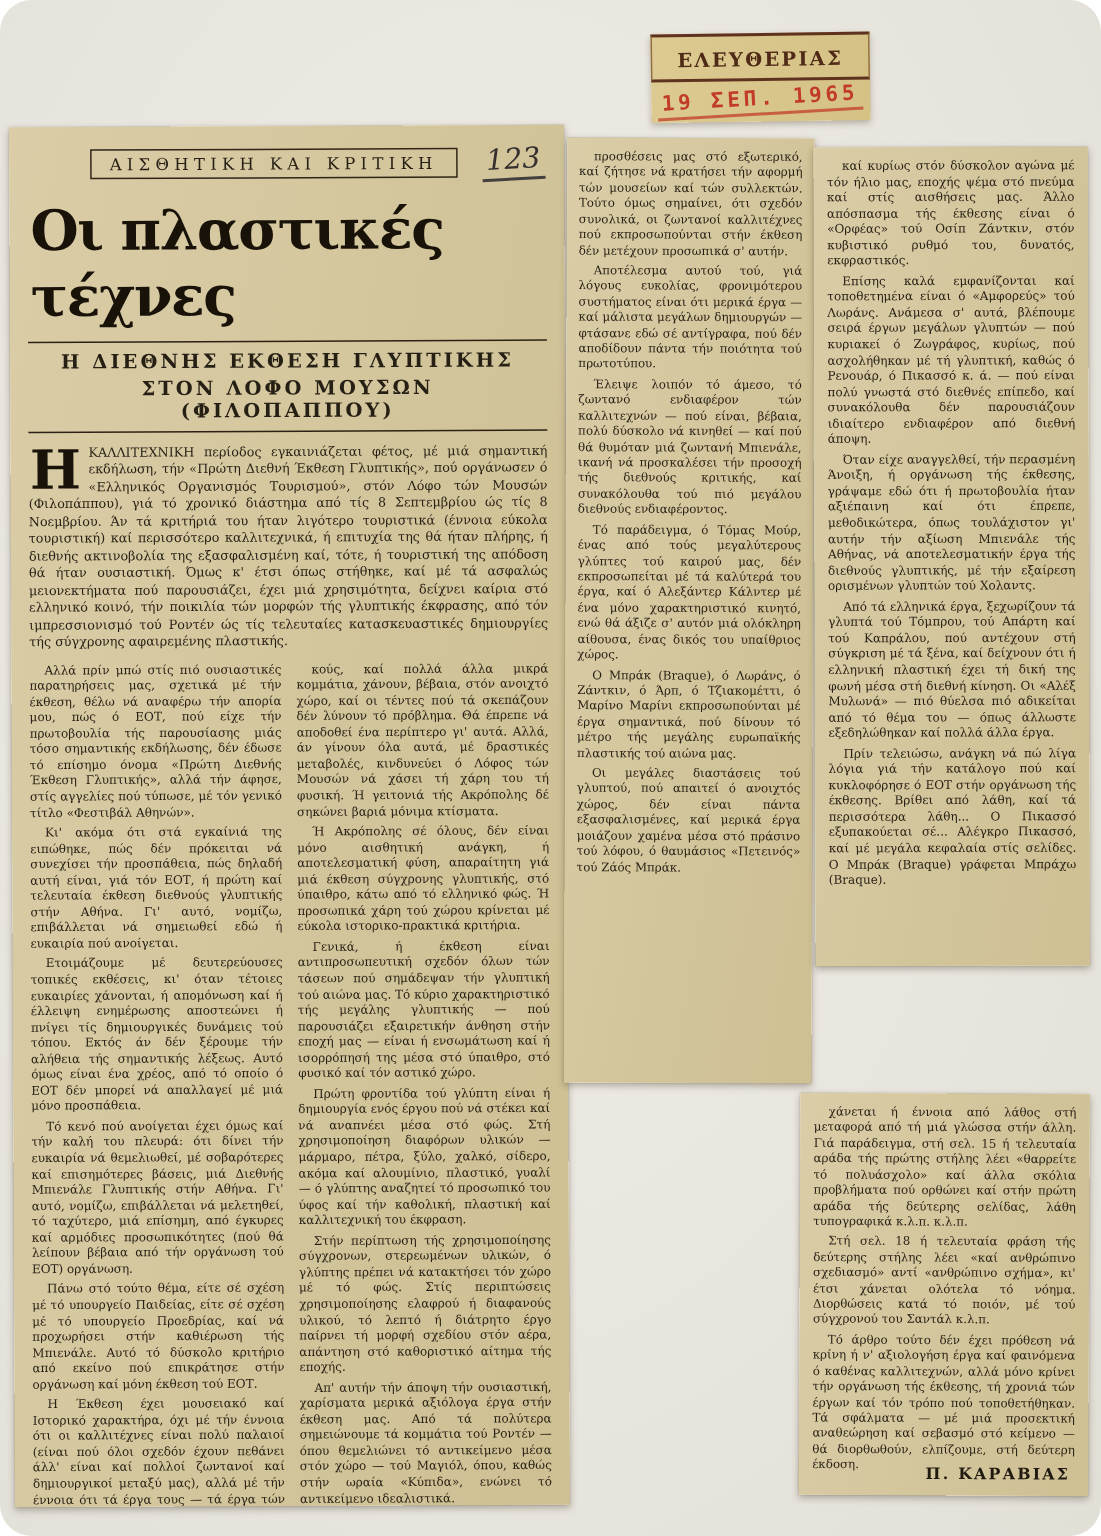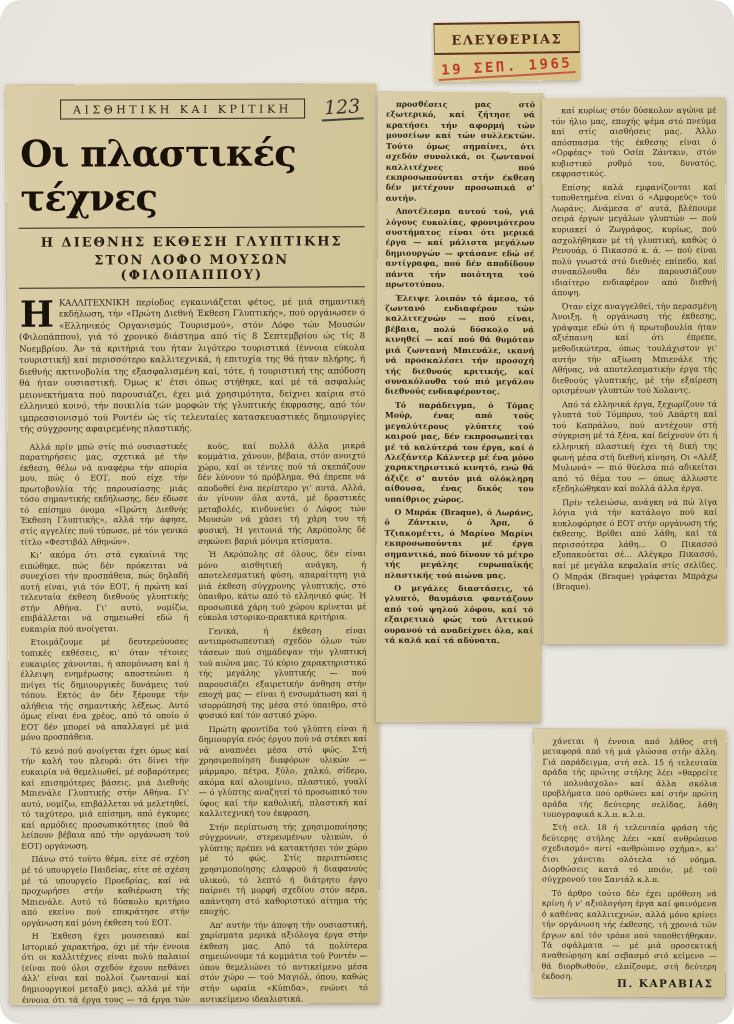--- a/index.html
+++ b/index.html
@@ -42,21 +42,21 @@
   .subline{font-size:13px;font-weight:bold;letter-spacing:2px;}
   .subline + .subline{margin-top:3px;}
 
   .lead{margin-top:9px;font-size:8.5px;line-height:1.35;text-align:justify;}
   .dropcap{float:left;font-size:36px;line-height:30px;font-weight:bold;margin:1px 5px 0 1px;color:#191209;}
 
   .cols{display:flex;gap:10px;margin-top:7px;}
   .col{flex:1 1 0;min-width:0;overflow:hidden;}
 
   .para{margin:0 0 3px;text-indent:10px;text-align:justify;font-size:8px;line-height:1.32;}
-  #clip-middle .para{font-size:7.9px;font-weight:bold;}
+  #clip-middle .para{font-size:7.9px;}
   #clip-bottom .para{font-size:7.9px;}
 
   #clip-bottom{position:absolute;}
   .signature{position:absolute;right:12px;bottom:8px;font-weight:bold;font-size:10.5px;letter-spacing:1.5px;color:#201a10;}
 </style>
 </head>
 <body>
 
 <div class="page">
 
@@ -99,21 +99,21 @@
         </div>
     </div>
   </div>
 
   <div id="clip-middle" class="clip">
       <p class="para">προσθέσεις μας στό εξωτερικό, καί ζήτησε νά κρατήσει τήν αφορμή τών μουσείων καί τών συλλεκτών. Τούτο όμως σημαίνει, ότι σχεδόν συνολικά, οι ζωντανοί καλλιτέχνες πού εκπροσωπούνται στήν έκθεση δέν μετέχουν προσωπικά σ' αυτήν.</p>
       <p class="para">Αποτέλεσμα αυτού τού, γιά λόγους ευκολίας, φρονιμότερου συστήματος είναι ότι μερικά έργα — καί μάλιστα μεγάλων δημιουργών — φτάσανε εδώ σέ αντίγραφα, πού δέν αποδίδουν πάντα τήν ποιότητα τού πρωτοτύπου.</p>
       <p class="para">Έλειψε λοιπόν τό άμεσο, τό ζωντανό ενδιαφέρον τών καλλιτεχνών — πού είναι, βέβαια, πολύ δύσκολο νά κινηθεί — καί πού θά θυμόταν μιά ζωντανή Μπιενάλε, ικανή νά προσκαλέσει τήν προσοχή τής διεθνούς κριτικής, καί συνακόλουθα τού πιό μεγάλου διεθνούς ενδιαφέροντος.</p>
       <p class="para">Τό παράδειγμα, ό Τόμας Μούρ, ένας από τούς μεγαλύτερους γλύπτες τού καιρού μας, δέν εκπροσωπείται μέ τά καλύτερά του έργα, καί ό Αλεξάντερ Κάλντερ μέ ένα μόνο χαρακτηριστικό κινητό, ενώ θά άξιζε σ' αυτόν μιά ολόκληρη αίθουσα, ένας δικός του υπαίθριος χώρος.</p>
       <p class="para">Ο Μπράκ (Braque), ό Λωράνς, ό Ζάντκιν, ό Άρπ, ό Τζιακομέττι, ό Μαρίνο Μαρίνι εκπροσωπούνται μέ έργα σημαντικά, πού δίνουν τό μέτρο τής μεγάλης ευρωπαϊκής πλαστικής τού αιώνα μας.</p>
-      <p class="para">Ο μεγάλες διαστάσεις, τό γλυπτό, θαυμάσια φαντάζουν από τού ψηλού λόφου, καί τό εξαιρετικό φώς τού Αττικού ουρανού τά αναδείχνει όλα, καί τά καλά καί τά αδύνατα.</p>
+      <p class="para">Οι μεγάλες διαστάσεις τού γλυπτού, πού απαιτεί ό ανοιχτός χώρος, δέν είναι πάντα εξασφαλισμένες, καί μερικά έργα μοιάζουν χαμένα μέσα στό πράσινο τού λόφου, ό θαυμάσιος «Πετεινός» τού Ζάός Μπράκ.</p>
     </div>
 
   <div id="clip-right" class="clip">
       <p class="para">καί κυρίως στόν δύσκολον αγώνα μέ τόν ήλιο μας, εποχής ψέμα στό πνεύμα καί στίς αισθήσεις μας. Άλλο απόσπασμα τής έκθεσης είναι ό «Ορφέας» τού Οσίπ Ζάντκιν, στόν κυβιστικό ρυθμό του, δυνατός, εκφραστικός.</p>
       <p class="para">Επίσης καλά εμφανίζονται καί τοποθετημένα είναι ό «Αμφορεύς» τού Λωράνς. Ανάμεσα σ' αυτά, βλέπουμε σειρά έργων μεγάλων γλυπτών — πού κυριακεί ό Ζωγράφος, κυρίως, πού ασχολήθηκαν μέ τή γλυπτική, καθώς ό Ρενουάρ, ό Πικασσό κ. ά. — πού είναι πολύ γνωστά στό διεθνές επίπεδο, καί συνακόλουθα δέν παρουσιάζουν ιδιαίτερο ενδιαφέρον από διεθνή άποψη.</p>
       <p class="para">Όταν είχε αναγγελθεί, τήν περασμένη Άνοιξη, ή οργάνωση τής έκθεσης, γράψαμε εδώ ότι ή πρωτοβουλία ήταν αξιέπαινη καί ότι έπρεπε, μεθοδικώτερα, όπως τουλάχιστον γι' αυτήν τήν αξίωση Μπιενάλε τής Αθήνας, νά αποτελεσματικήν έργα τής διεθνούς γλυπτικής, μέ τήν εξαίρεση ορισμένων γλυπτών τού Χολαντς.</p>
       <p class="para">Από τά ελληνικά έργα, ξεχωρίζουν τά γλυπτά τού Τόμπρου, τού Απάρτη καί τού Καπράλου, πού αντέχουν στή σύγκριση μέ τά ξένα, καί δείχνουν ότι ή ελληνική πλαστική έχει τή δική της φωνή μέσα στή διεθνή κίνηση. Οι «Αλέξ Μυλωνά» — πιό θύελσα πιό αδικείται από τό θέμα του — όπως άλλωστε εξεδηλώθηκαν καί πολλά άλλα έργα.</p>
       <p class="para">Πρίν τελειώσω, ανάγκη νά πώ λίγα λόγια γιά τήν κατάλογο πού καί κυκλοφόρησε ό ΕΟΤ στήν οργάνωση τής έκθεσης. Βρίθει από λάθη, καί τά περισσότερα λάθη... Ο Πικασσό εξυπακούεται σέ... Αλέγκρο Πικασσό, καί μέ μεγάλα κεφαλαία στίς σελίδες. Ο Μπράκ (Braque) γράφεται Μπράχω (Braque).</p>
     </div>
 

